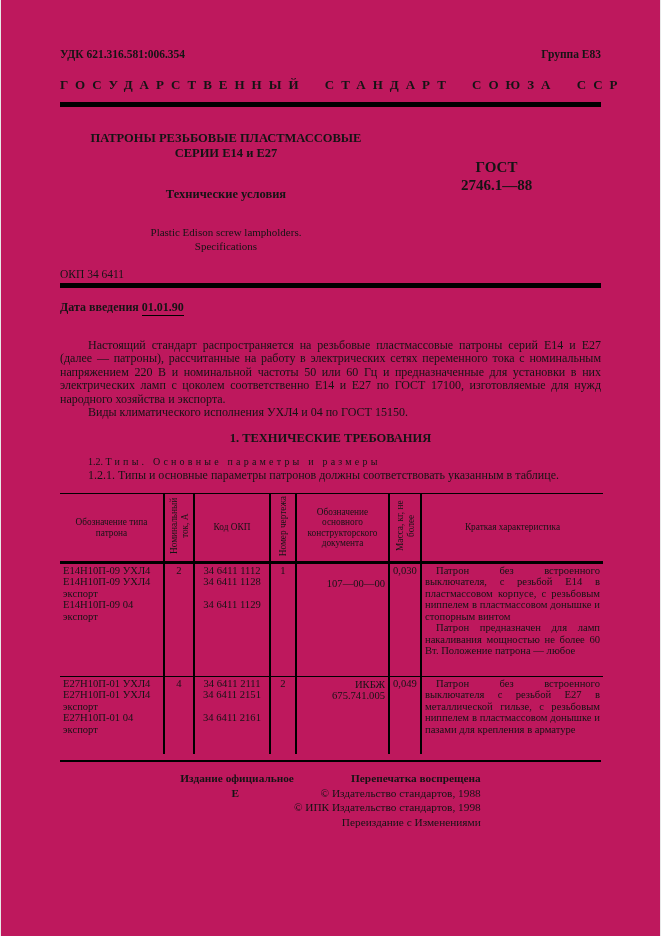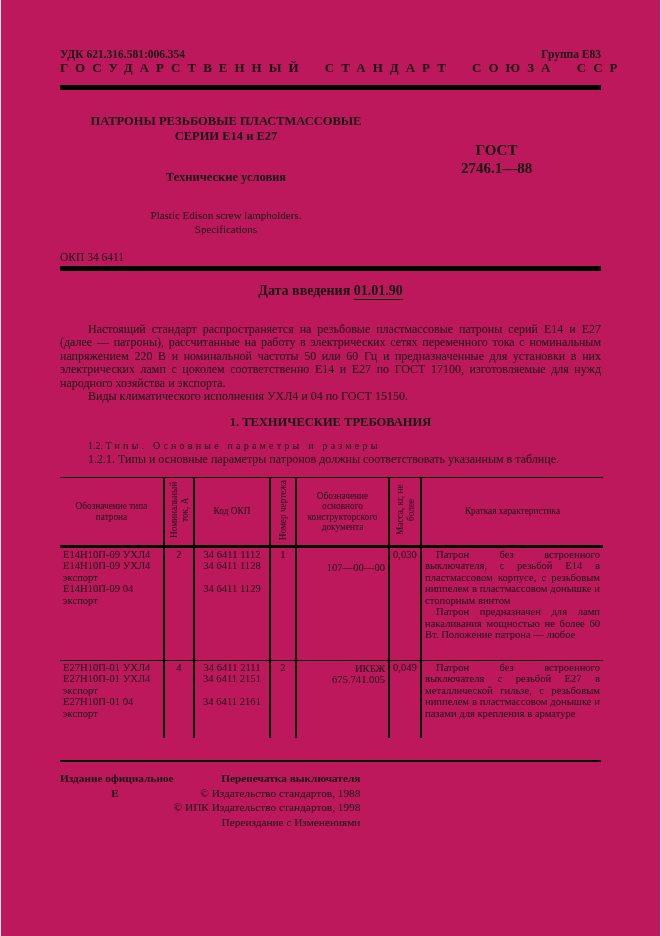--- a/index.html
+++ b/index.html
@@ -11,37 +11,38 @@
     margin: 0 auto;
     background: #be185d;
     color: #141414;
     overflow: hidden;
   }
   .content { padding: 48px 59px 0 59px; }
 
   
   .top-row { display: flex; justify-content: space-between; font-size: 11.5px; font-weight: bold; }
   .gov-line {
+    margin-top: 17px;
     font-size: 13px; font-weight: bold;
     letter-spacing: 7px; word-spacing: 9px;
     white-space: nowrap;
   }
   .rule-thick { height: 5px; background: #000; margin-top: 9px; }
 
   
   .title-block { display: flex; margin-top: 24px; }
   .title-left { width: 332px; text-align: center; }
   .doc-title { font-size: 12.5px; font-weight: bold; line-height: 15px; text-align: center; }
   .doc-subtitle { font-size: 12.5px; font-weight: bold; margin-top: 26px; }
   .doc-title-en { font-size: 11px; line-height: 14px; margin-top: 23px; }
   .gost-block { flex: 1; text-align: center; padding-top: 27px; font-size: 15px; font-weight: bold; line-height: 18px; }
   .okp-line { font-size: 11.5px; margin-top: 15px; }
   .rule-thick2 { height: 5px; background: #000; margin-top: 3px; }
 
-  .date-line { text-align: center; font-size: 14px; font-weight: bold; margin-top: 12px; }
+  .date-line { text-align: left; font-size: 12px; font-weight: bold; margin-top: 12px; }
   .date-underline { border-bottom: 1.5px solid #000; padding-bottom: 1px; }
 
   
   .para {
     font-size: 12px; line-height: 13.4px;
     text-align: justify; text-indent: 28px;
   }
   .para-first { margin-top: 24px; }
   .section-title { text-align: center; font-size: 12.5px; font-weight: bold; margin: 12px 0 9px 0; }
   .spaced { letter-spacing: 3.2px; }
@@ -74,21 +75,21 @@
   td.c-doc { text-align: right; }
   td.c-doc.pt2 { padding-top: 14px; }
   td.c-doc.pt0 { padding-top: 2px; }
   td.c-mass { text-align: left; padding-top: 2px; }
   td.c-desc { text-align: justify; padding-top: 2px; }
   .desc-par { text-indent: 11px; margin: 0; }
 
   
   .footer { position: absolute; left: 59px; right: 59px; top: 760px; }
   .footer-rule { height: 2px; background: #000; }
-  .footer-cols { display: flex; justify-content: flex-start; margin-top: 9px; font-size: 11.3px; line-height: 14.5px; }
+  .footer-cols { display: flex; justify-content: center; margin-top: 9px; font-size: 11.3px; line-height: 14.5px; }
   .footer-left { text-align: left; }
   .footer-left .official { font-weight: bold; }
   .footer-left .edition-letter { font-weight: bold; text-align: center; width: 110px; }
   .footer-right { text-align: right; }
   .footer-right .reprint { font-weight: bold; }
 </style>
 </head>
 <body>
 
 <div class="page">
@@ -201,20 +202,20 @@
   </div>
 
   <div class="footer">
     <div class="footer-rule"></div>
     <div class="footer-cols">
       <div class="footer-left">
         <div class="official">Издание официальное</div>
         <div class="edition-letter">Е</div>
       </div>
       <div class="footer-right">
-        <div class="reprint">Перепечатка выключателя</div>
+        <div class="reprint">Перепечатка воспрещена</div>
         <div>© Издательство стандартов, 1988</div>
         <div>© ИПК Издательство стандартов, 1998</div>
         <div>Переиздание с Изменениями</div>
       </div>
     </div>
   </div>
 </div>
 
 </body></html>

